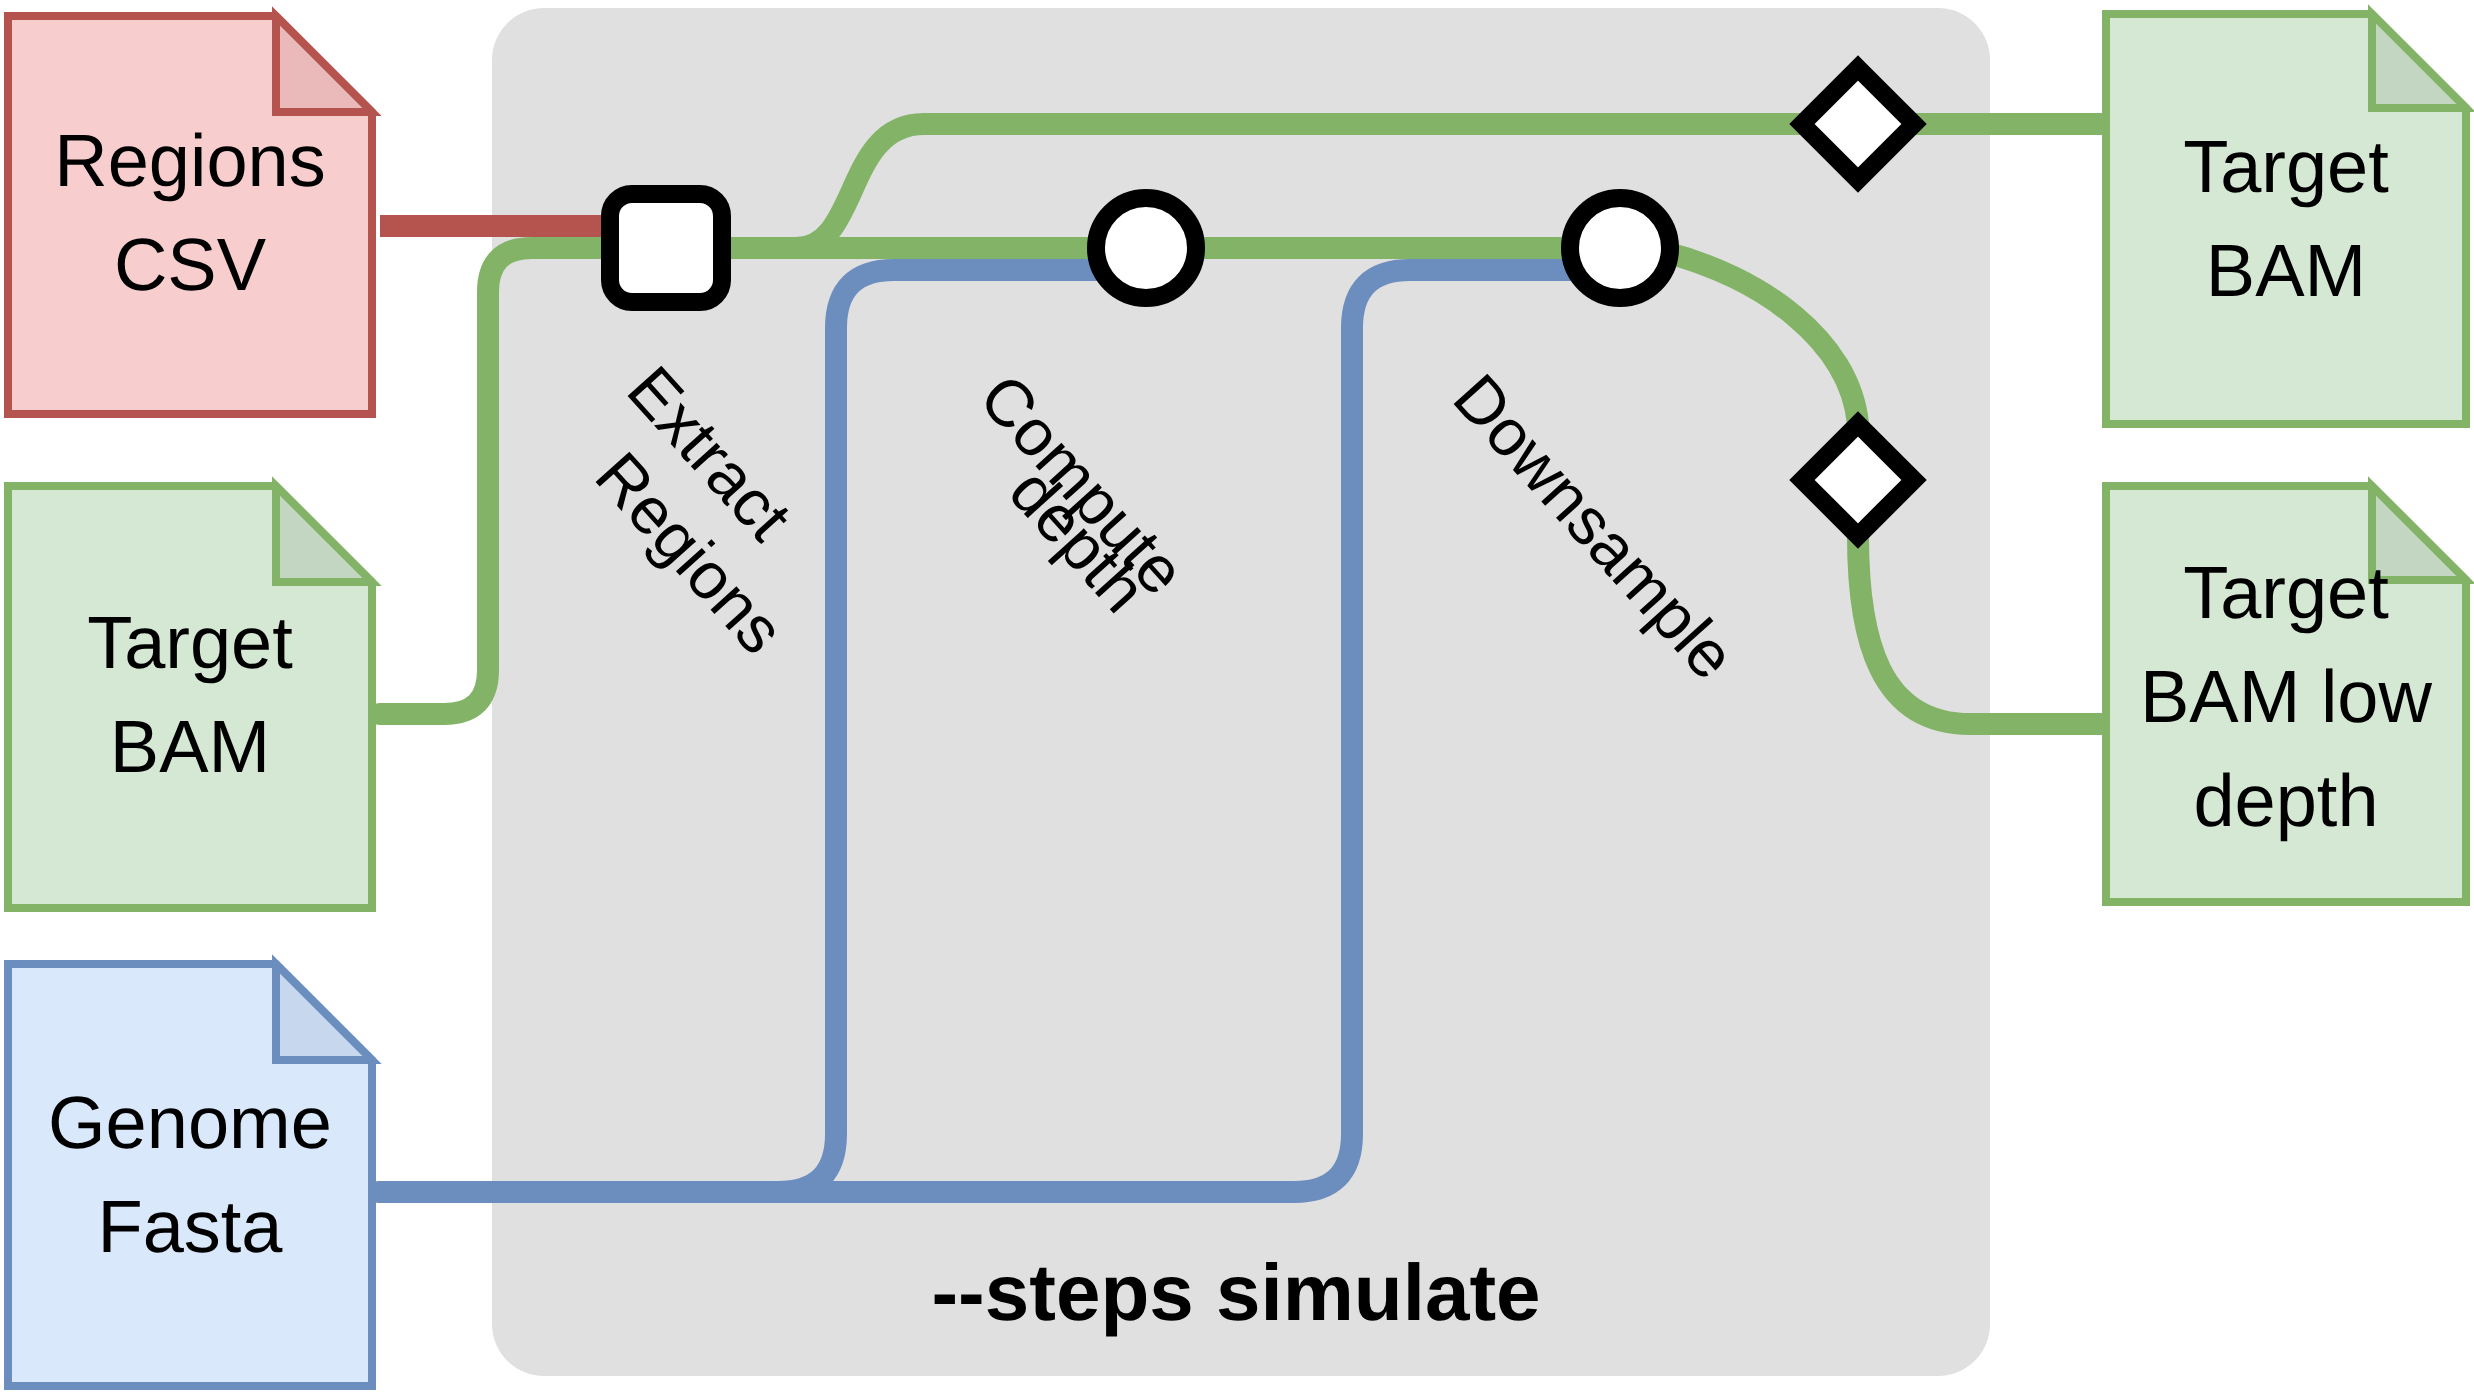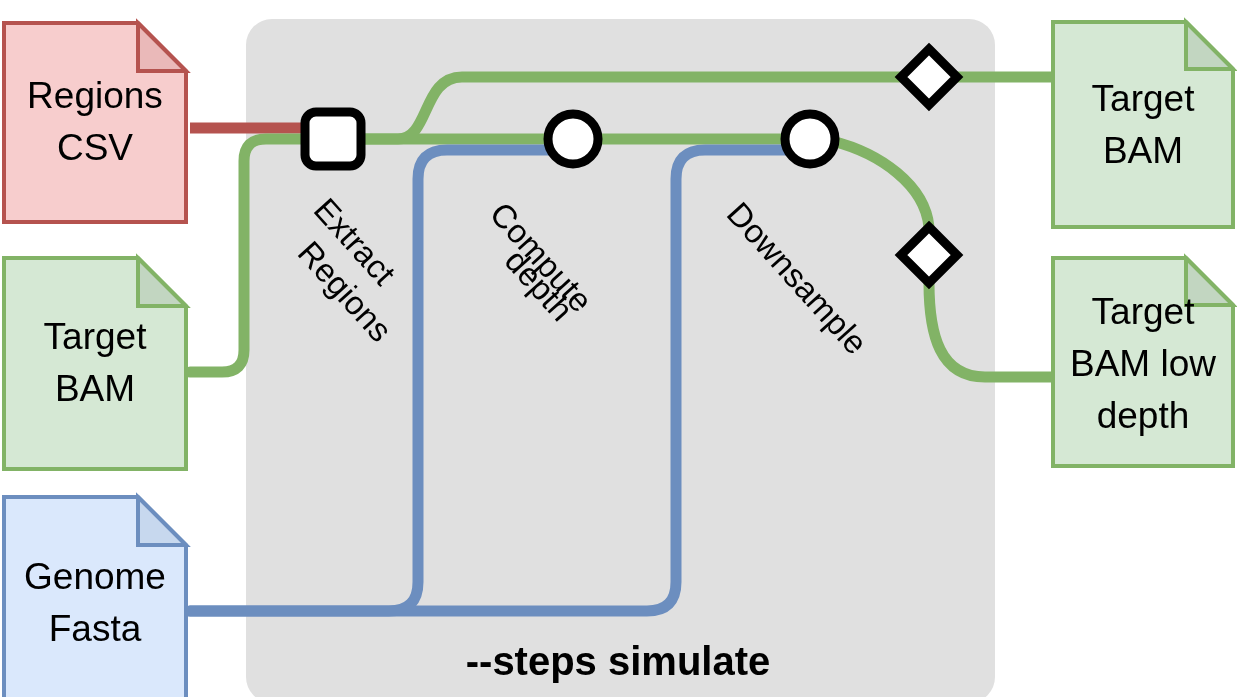--- a/index.html
+++ b/index.html
@@ -1,18 +1,18 @@
 <!DOCTYPE html>
 <html><head>
 <meta charset="utf-8">
 <style>
   html,body{margin:0;padding:0;background:#ffffff;}
   body{width:1237px;height:697px;overflow:hidden;
        font-family:"Liberation Sans", sans-serif;}
-  #stage{position:relative;width:1237px;height:497px;margin-top:15px;}
+  #stage{position:relative;width:1237px;height:497px;}
   svg{position:absolute;top:0;left:0;}
   .doc-text{font-family:"Liberation Sans", sans-serif;font-size:37px;fill:#000;}
   .step-label{font-family:"Liberation Sans", sans-serif;font-size:33px;fill:#000;}
   .group-label{font-family:"Liberation Sans", sans-serif;font-size:40px;font-weight:bold;fill:#000;}
 </style>
 </head>
 <body>
 
 <div id="stage">
 <svg width="1237" height="697" viewBox="0 0 1237 697" xmlns="http://www.w3.org/2000/svg">

